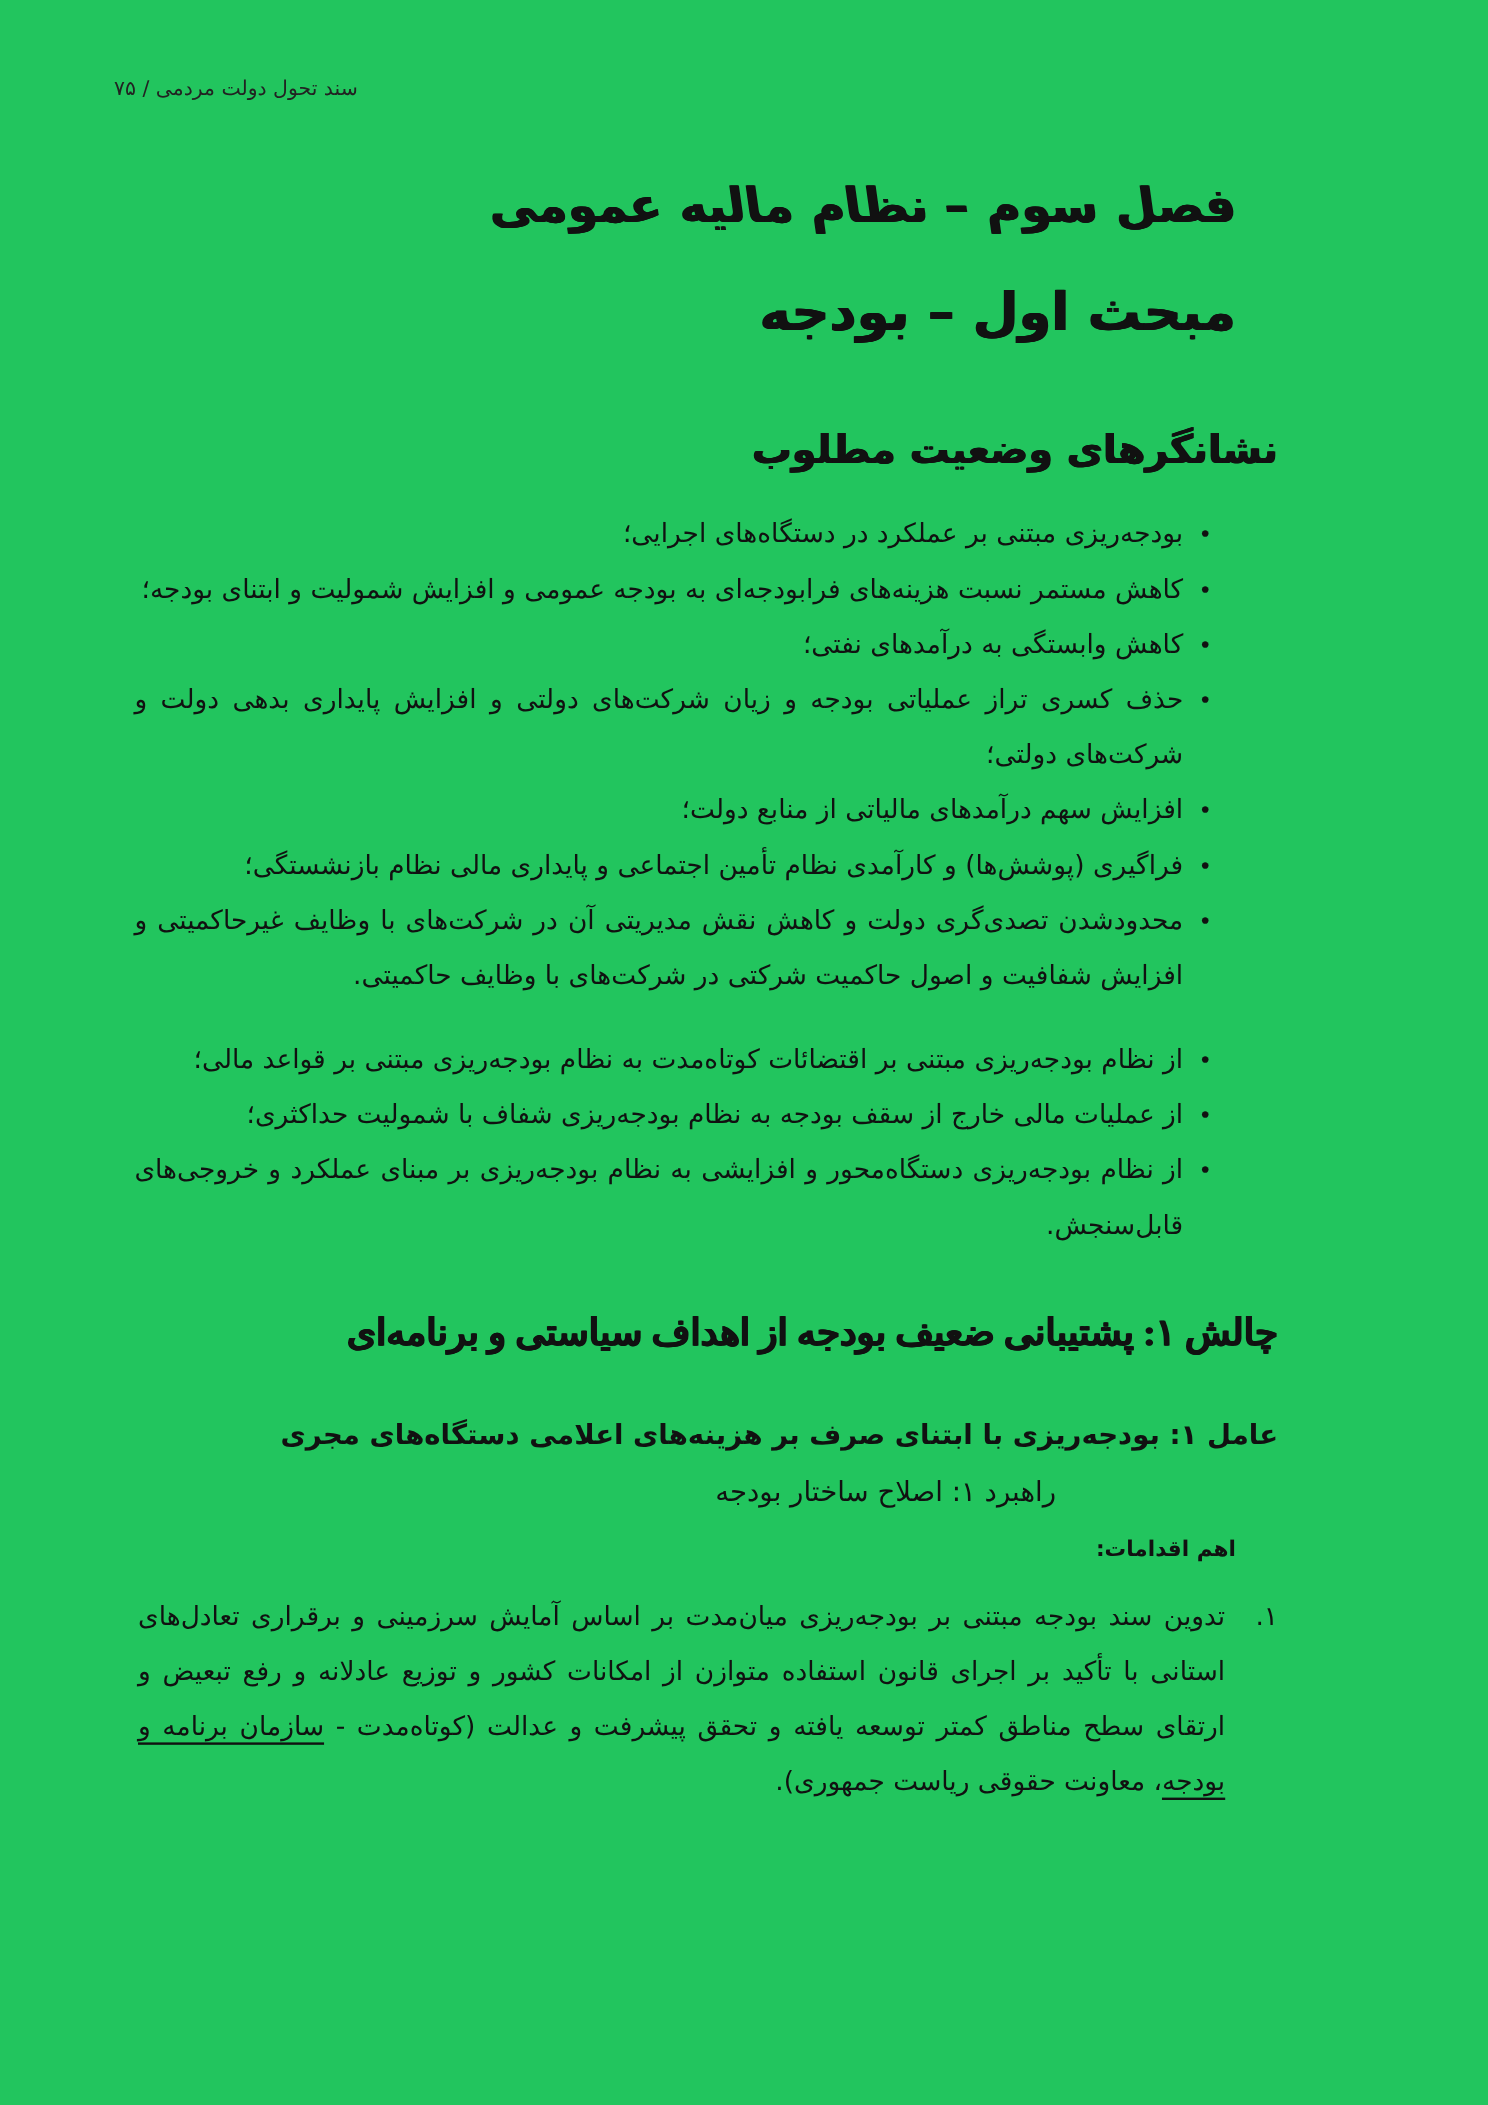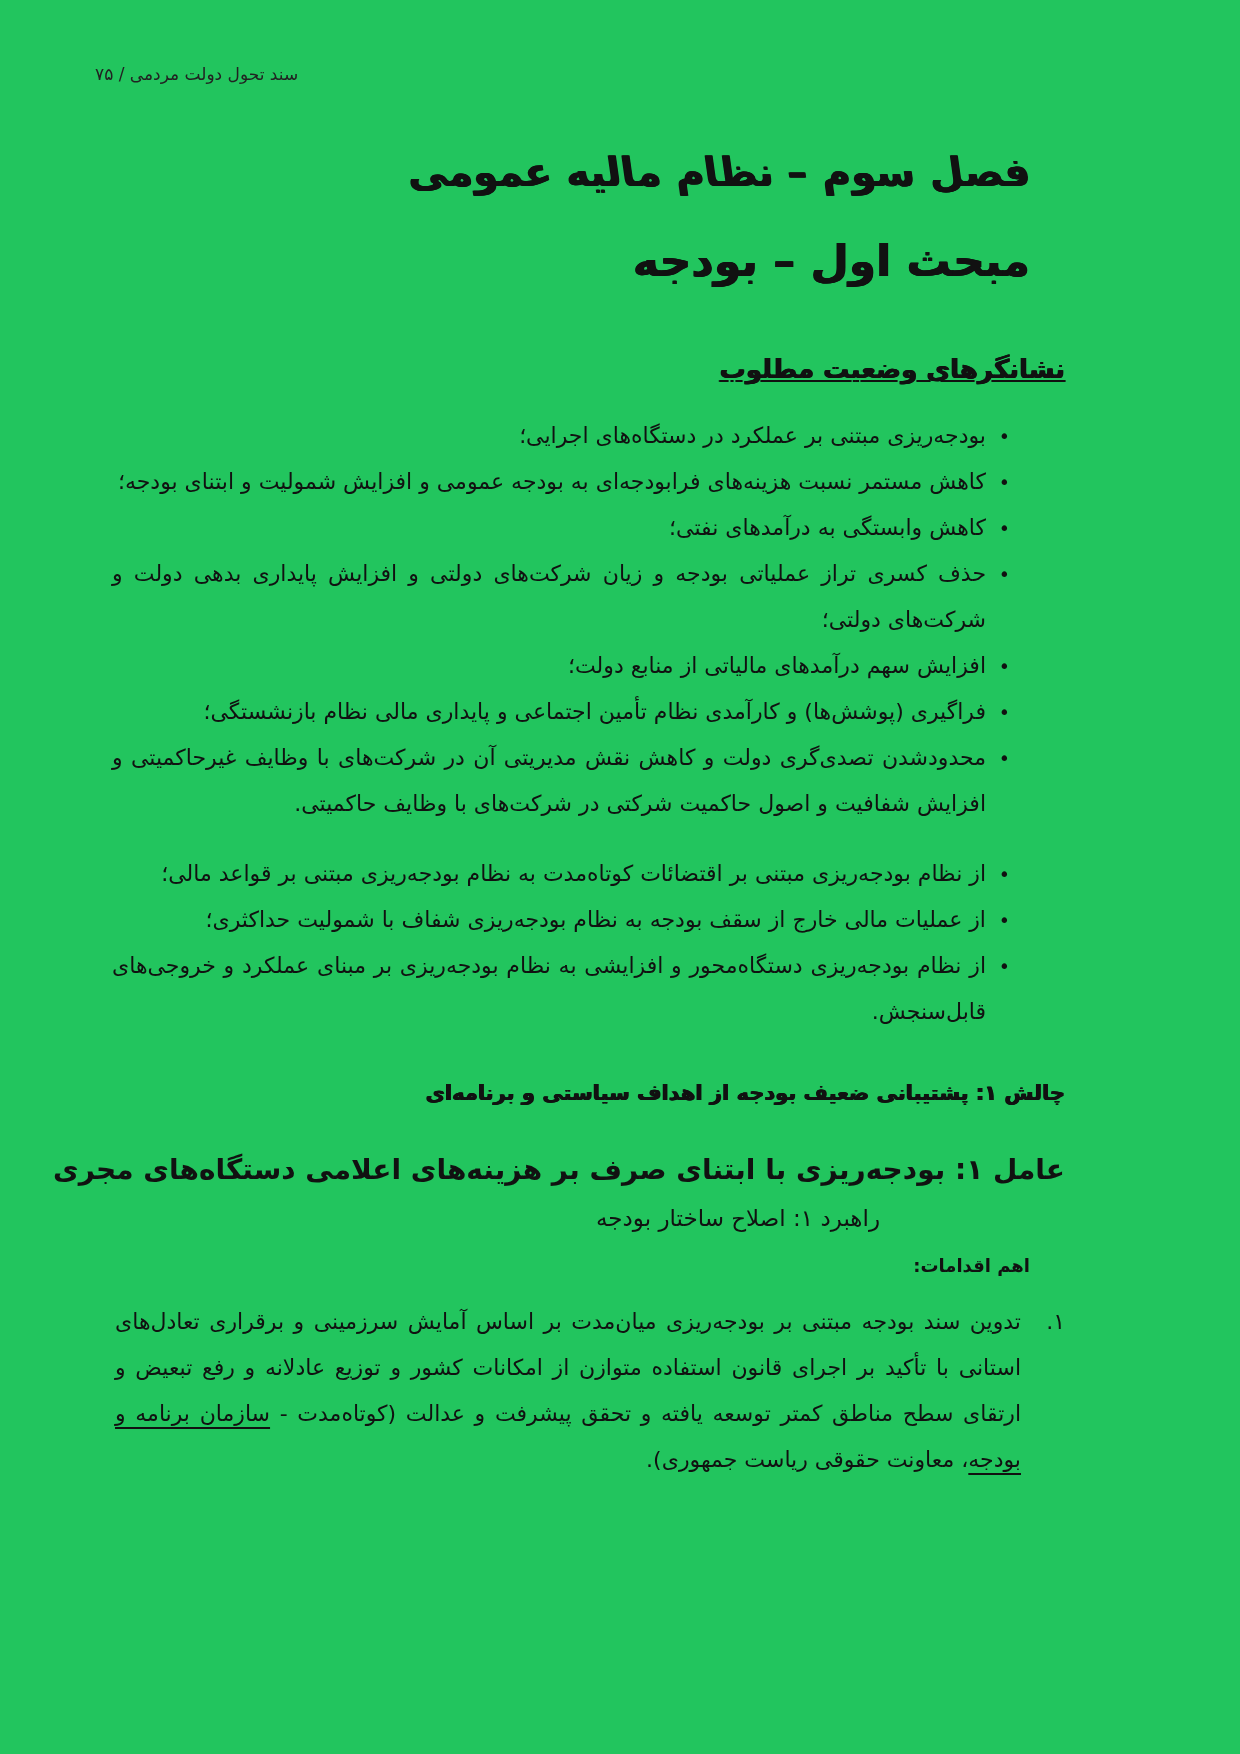--- a/index.html
+++ b/index.html
@@ -9,28 +9,28 @@
     font-family:"DejaVu Sans",sans-serif;direction:rtl;overflow:hidden;
   }
   .running-header{
     position:absolute;top:64px;left:95px;font-size:17px;color:#222;
     direction:rtl;letter-spacing:0.2px;
   }
   .heavy{font-weight:700;text-shadow:0.6px 0 currentColor,-0.6px 0 currentColor;}
   .chapter-title{margin:0;padding:146px 210px 0 0;text-align:right;font-size:40px;line-height:1.3;}
   .chapter-title .slant{display:inline-block;transform:skewX(8deg);}
   .topic-title{margin:34px 210px 0 0;text-align:right;font-size:44px;line-height:1.3;}
-  .section-heading{margin:50px 175px 0 0;text-align:right;font-size:26px;line-height:1.45;text-decoration:underline;}
+  .section-heading{margin:50px 175px 0 0;text-align:right;font-size:33px;line-height:1.45;}
   .section-heading.first{margin-top:62px;}
   .bullet-list{list-style:none;margin:24px 230px 0 112px;padding:0;font-size:22px;line-height:46px;}
   .bullet-list li{display:flex;align-items:flex-start;}
   .bullet{flex:0 0 24px;text-align:right;font-size:19px;}
   .li-text{flex:1;text-align:justify;}
-  .challenge-heading{margin:42px 175px 0 0;text-align:right;font-size:21px;line-height:1.55;}
-  .factor-line{margin:40px 175px 0 0;text-align:right;font-weight:700;font-size:28px;line-height:42px;}
+  .challenge-heading{margin:42px 175px 0 0;text-align:right;font-size:31px;line-height:1.55;font-family:Liberation Serif, serif;}
+  .factor-line{margin:40px 175px 0 0;text-align:right;font-weight:700;font-size:23px;line-height:42px;}
   .strategy-line{margin:6px 360px 0 0;text-align:right;font-weight:400;font-size:23px;line-height:42px;}
   .actions-label{margin:6px 210px 0 0;text-align:right;font-weight:700;font-size:18px;line-height:42px;}
   .actions-list{list-style:none;margin:12px 175px 0 115px;padding:0;font-size:22px;line-height:46px;}
   .actions-list li{display:flex;align-items:flex-start;}
   .action-number{flex:0 0 44px;text-align:right;padding-left:12px;box-sizing:border-box;}
   .action-text{flex:1;text-align:justify;}
   .underlined{text-decoration:underline;text-underline-offset:6px;text-decoration-thickness:1.5px;}
 </style>
 </head>
 <body>

